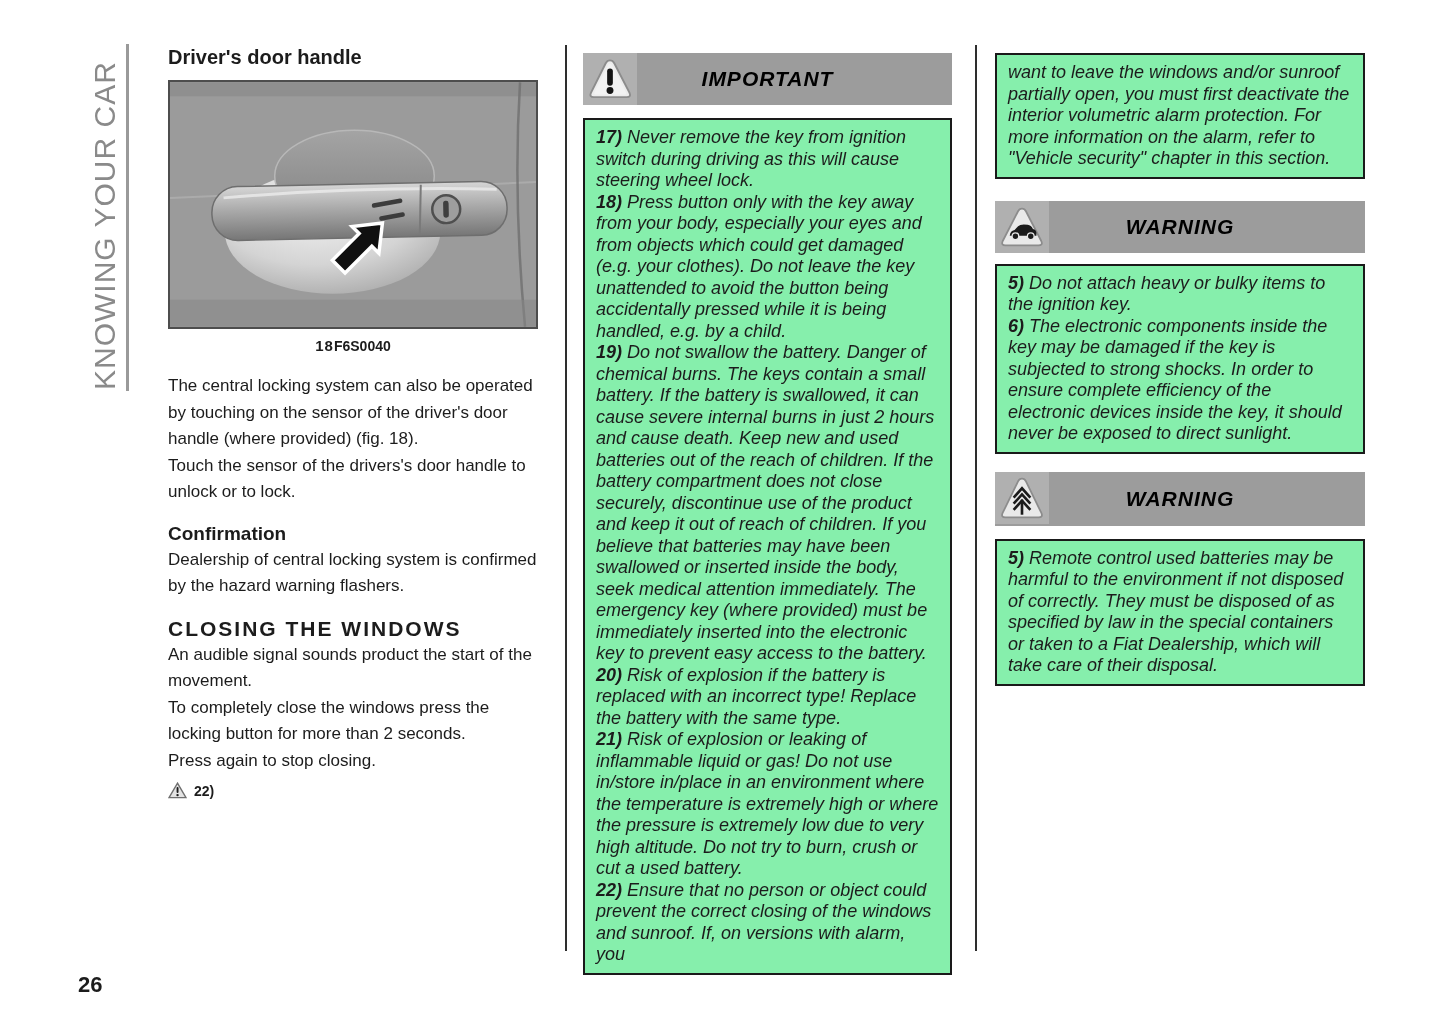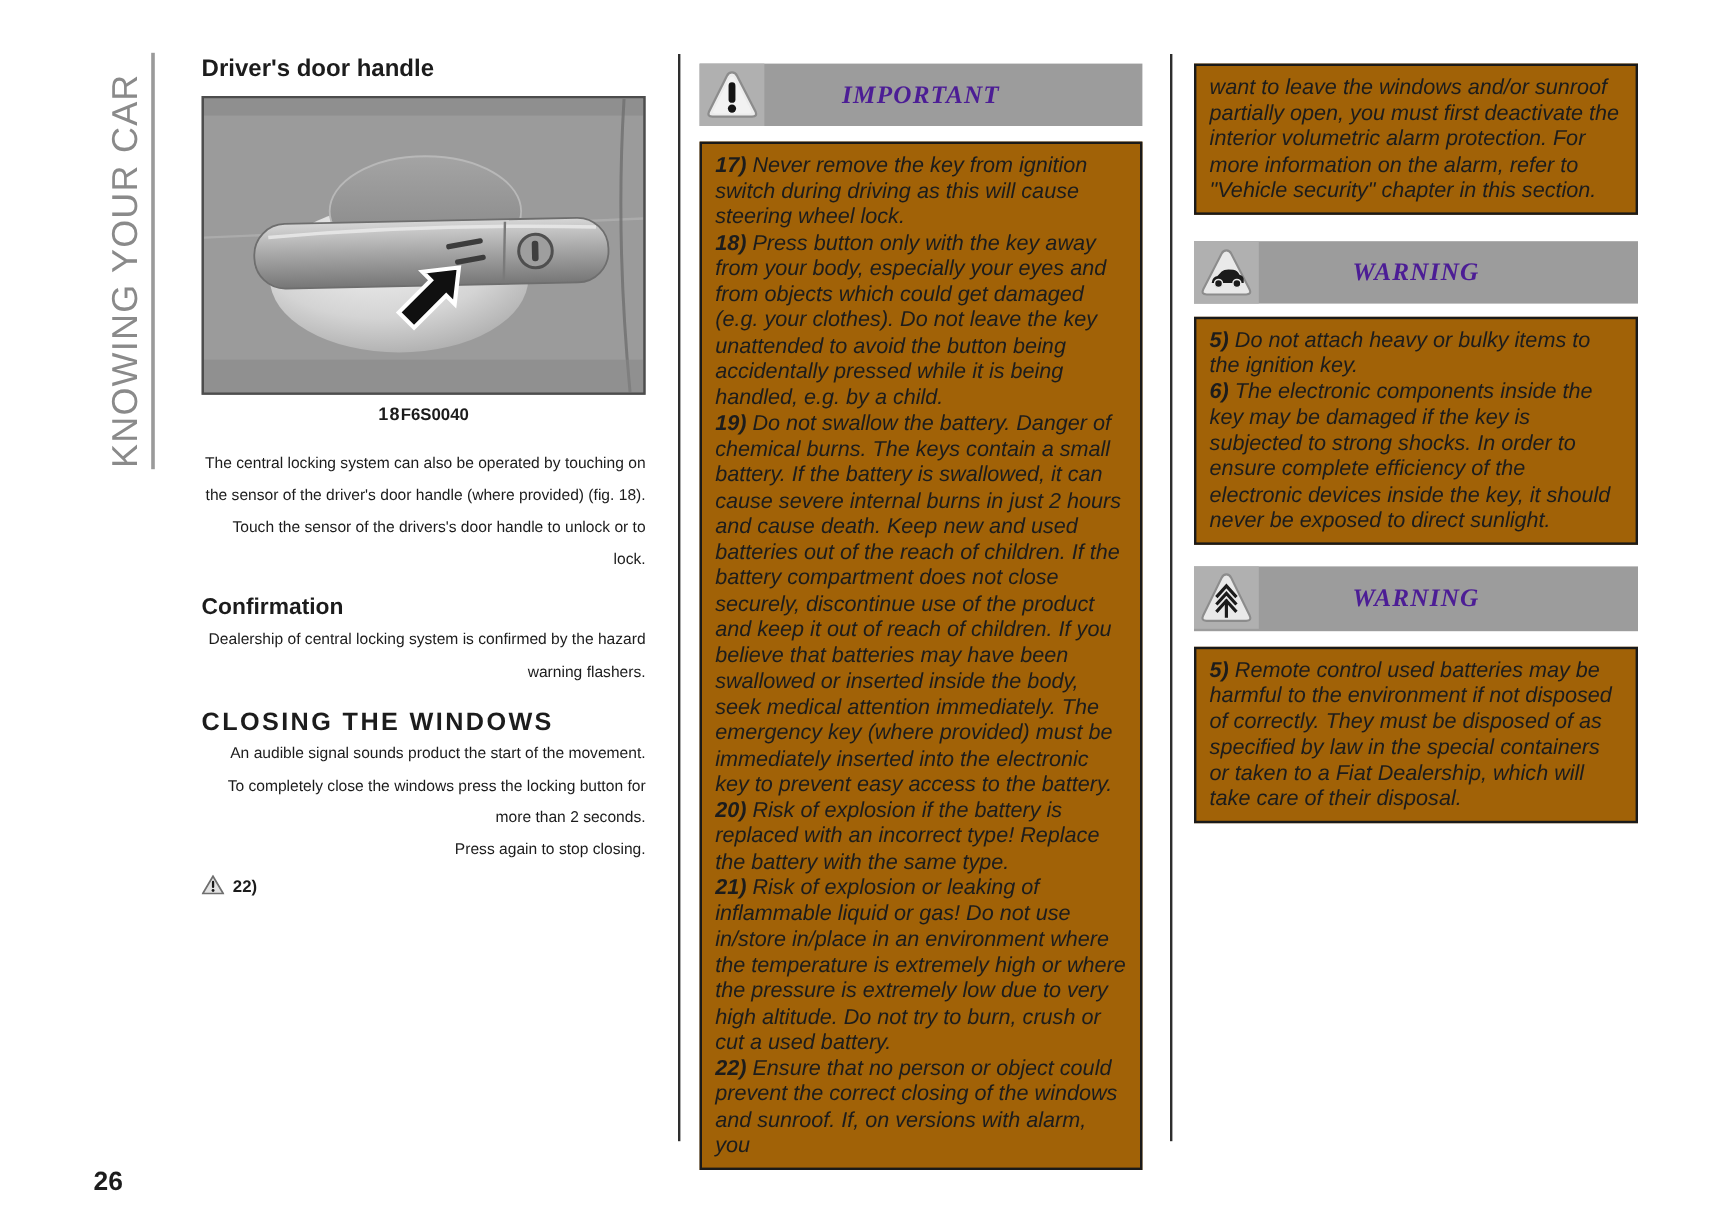--- a/index.html
+++ b/index.html
@@ -80,23 +80,22 @@
   .figure svg { display: block; }
   .figure-caption {
     margin-top: 8px;
     display: flex;
     justify-content: center;
     align-items: baseline;
   }
   .fig-num { font-size: 15px; font-weight: bold; letter-spacing: 1px; }
   .fig-code { font-size: 14px; font-weight: bold; }
   .body-text {
-    font-size: 13px;
+    font-size: 17px;
     line-height: 26.5px;
-    text-align: right;
   }
   .col-left .body-block { margin-top: 19px; }
   .h-sub {
     margin-top: 15px;
     font-size: 19px;
     font-weight: bold;
     line-height: 26px;
   }
   .h-chapter {
     margin-top: 16px;
@@ -128,36 +127,35 @@
     display: flex;
     align-items: center;
     justify-content: center;
   }
   .bar-title {
     position: absolute;
     inset: 0;
     display: flex;
     align-items: center;
     justify-content: center;
-    color: #4c1d95;
+    color: #000000;
     font-size: 21px;
     font-weight: bold;
     font-style: italic;
     letter-spacing: 1px;
-    font-family: Liberation Serif, serif;
   }
 
   
   .note-box {
     border: 2px solid #1a1a1a;
     padding: 7px 11px;
     font-style: italic;
     font-size: 18px;
     line-height: 21.5px;
-    background: #a16207;
+    background: #86efac;
   }
   .note-item { margin: 0; }
   .note-num {
     font-weight: bold;
     font-style: italic;
     padding-right: 5px;
   }
 
   
   .col-mid {

